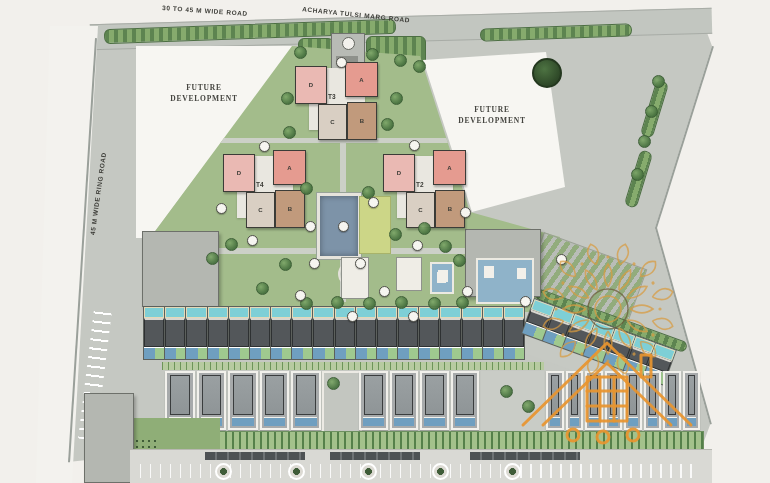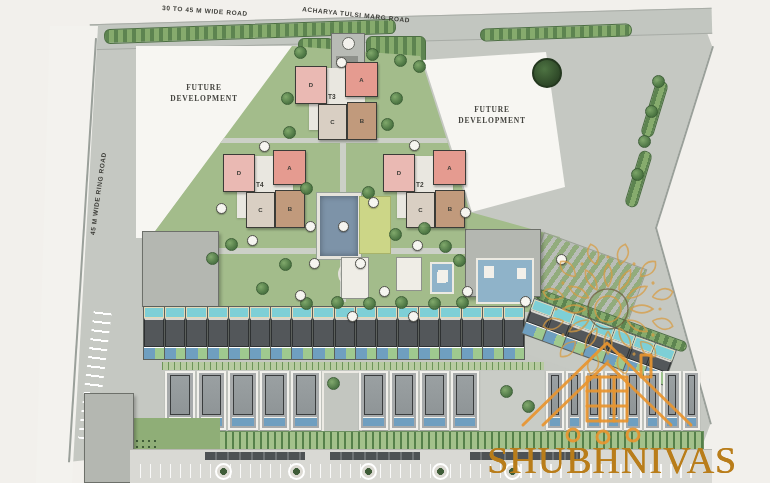--- a/index.html
+++ b/index.html
@@ -476,15 +476,14 @@
       <line x1="105" y1="134" x2="105" y2="178"></line>
       <line x1="119" y1="134" x2="119" y2="178"></line>
       <line x1="92" y1="148" x2="132" y2="148"></line>
       <line x1="92" y1="163" x2="132" y2="163"></line>
       <rect x="146" y="112" width="10" height="22"></rect>
       <circle cx="78" cy="192" r="6"></circle>
       <circle cx="108" cy="194" r="6"></circle>
       <circle cx="138" cy="192" r="6"></circle>
     </g>
   </svg>
-  <div class="brand">SHUBHNIVAS</div>
 
 </div>
 
 </body></html>

